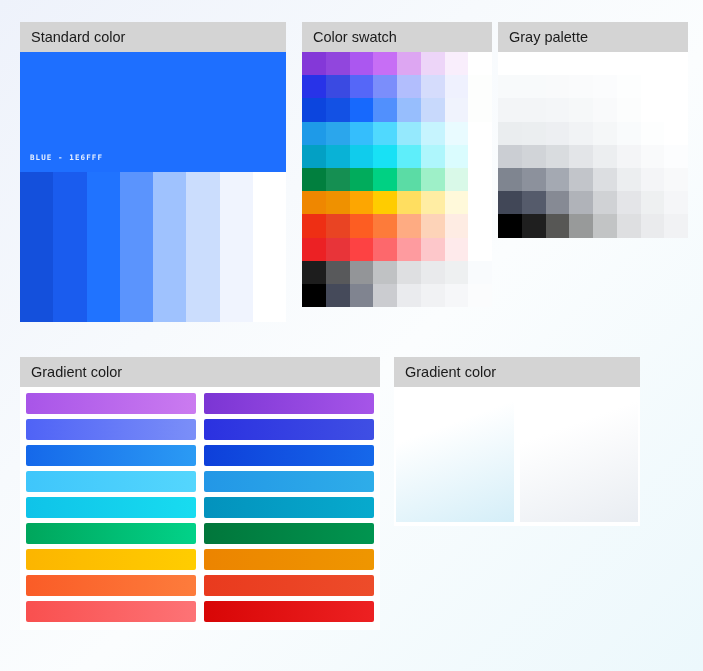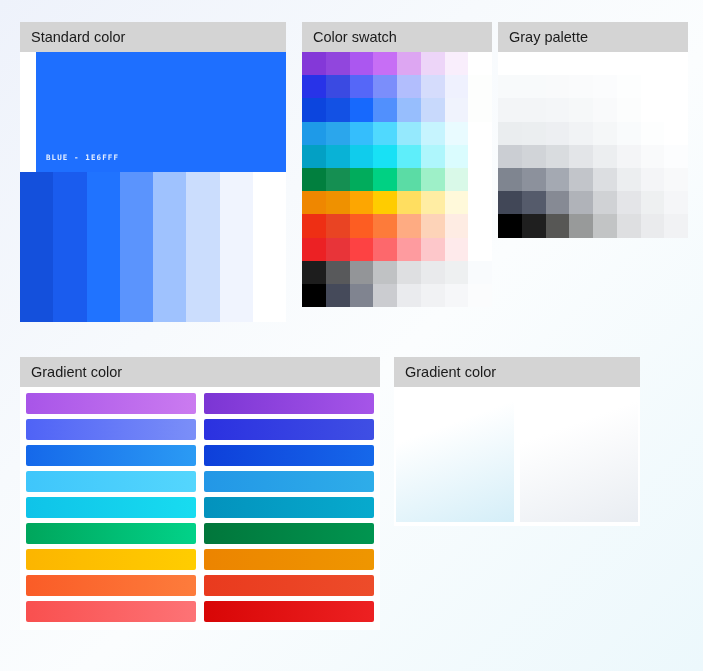--- a/index.html
+++ b/index.html
@@ -37,21 +37,20 @@
     position: relative;
     background: #ffffff;
   }
 
   
   #panel-standard { left: 20px; top: 22px; width: 266px; }
   #panel-standard .panel-body { padding: 0; }
   .hero-block {
     position: relative;
     height: 120px;
-    margin-left: 16px;
   }
   .hero-label {
     position: absolute;
     left: 10px;
     bottom: 10px;
     color: #e8f0ff;
     font-family: "DejaVu Sans Mono", monospace;
     font-size: 7.5px;
     letter-spacing: 1.1px;
     font-weight: bold;

